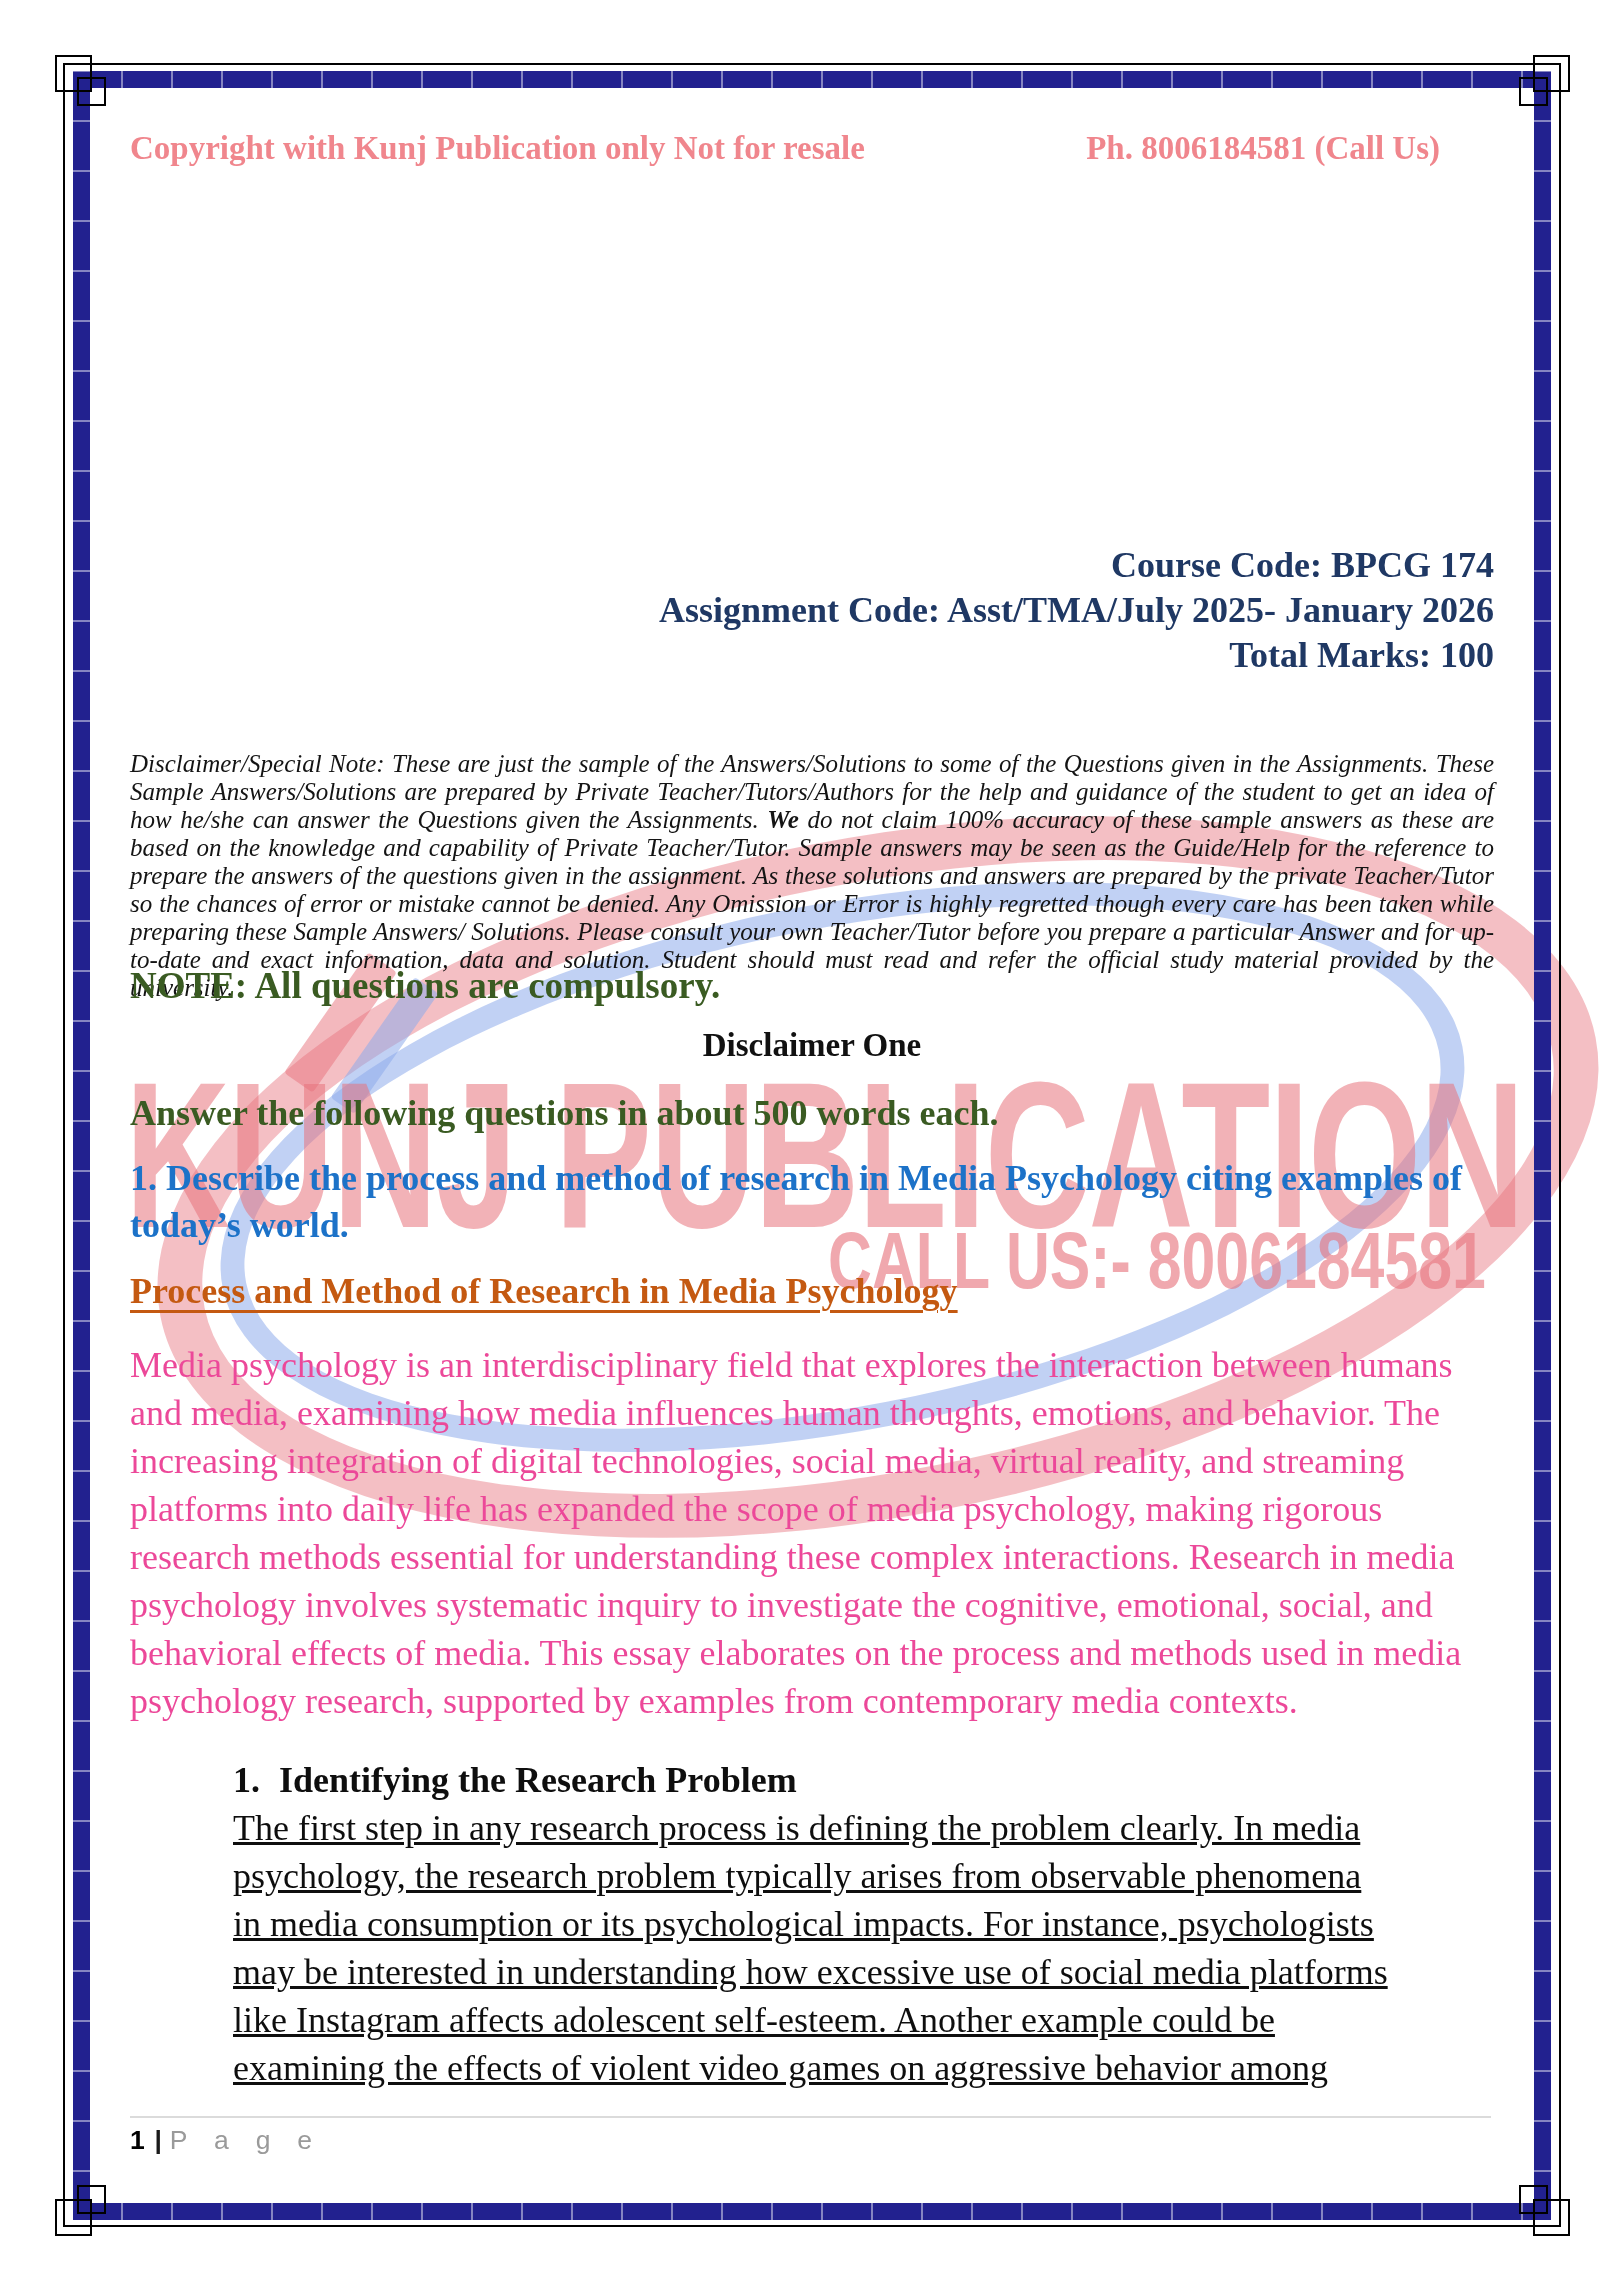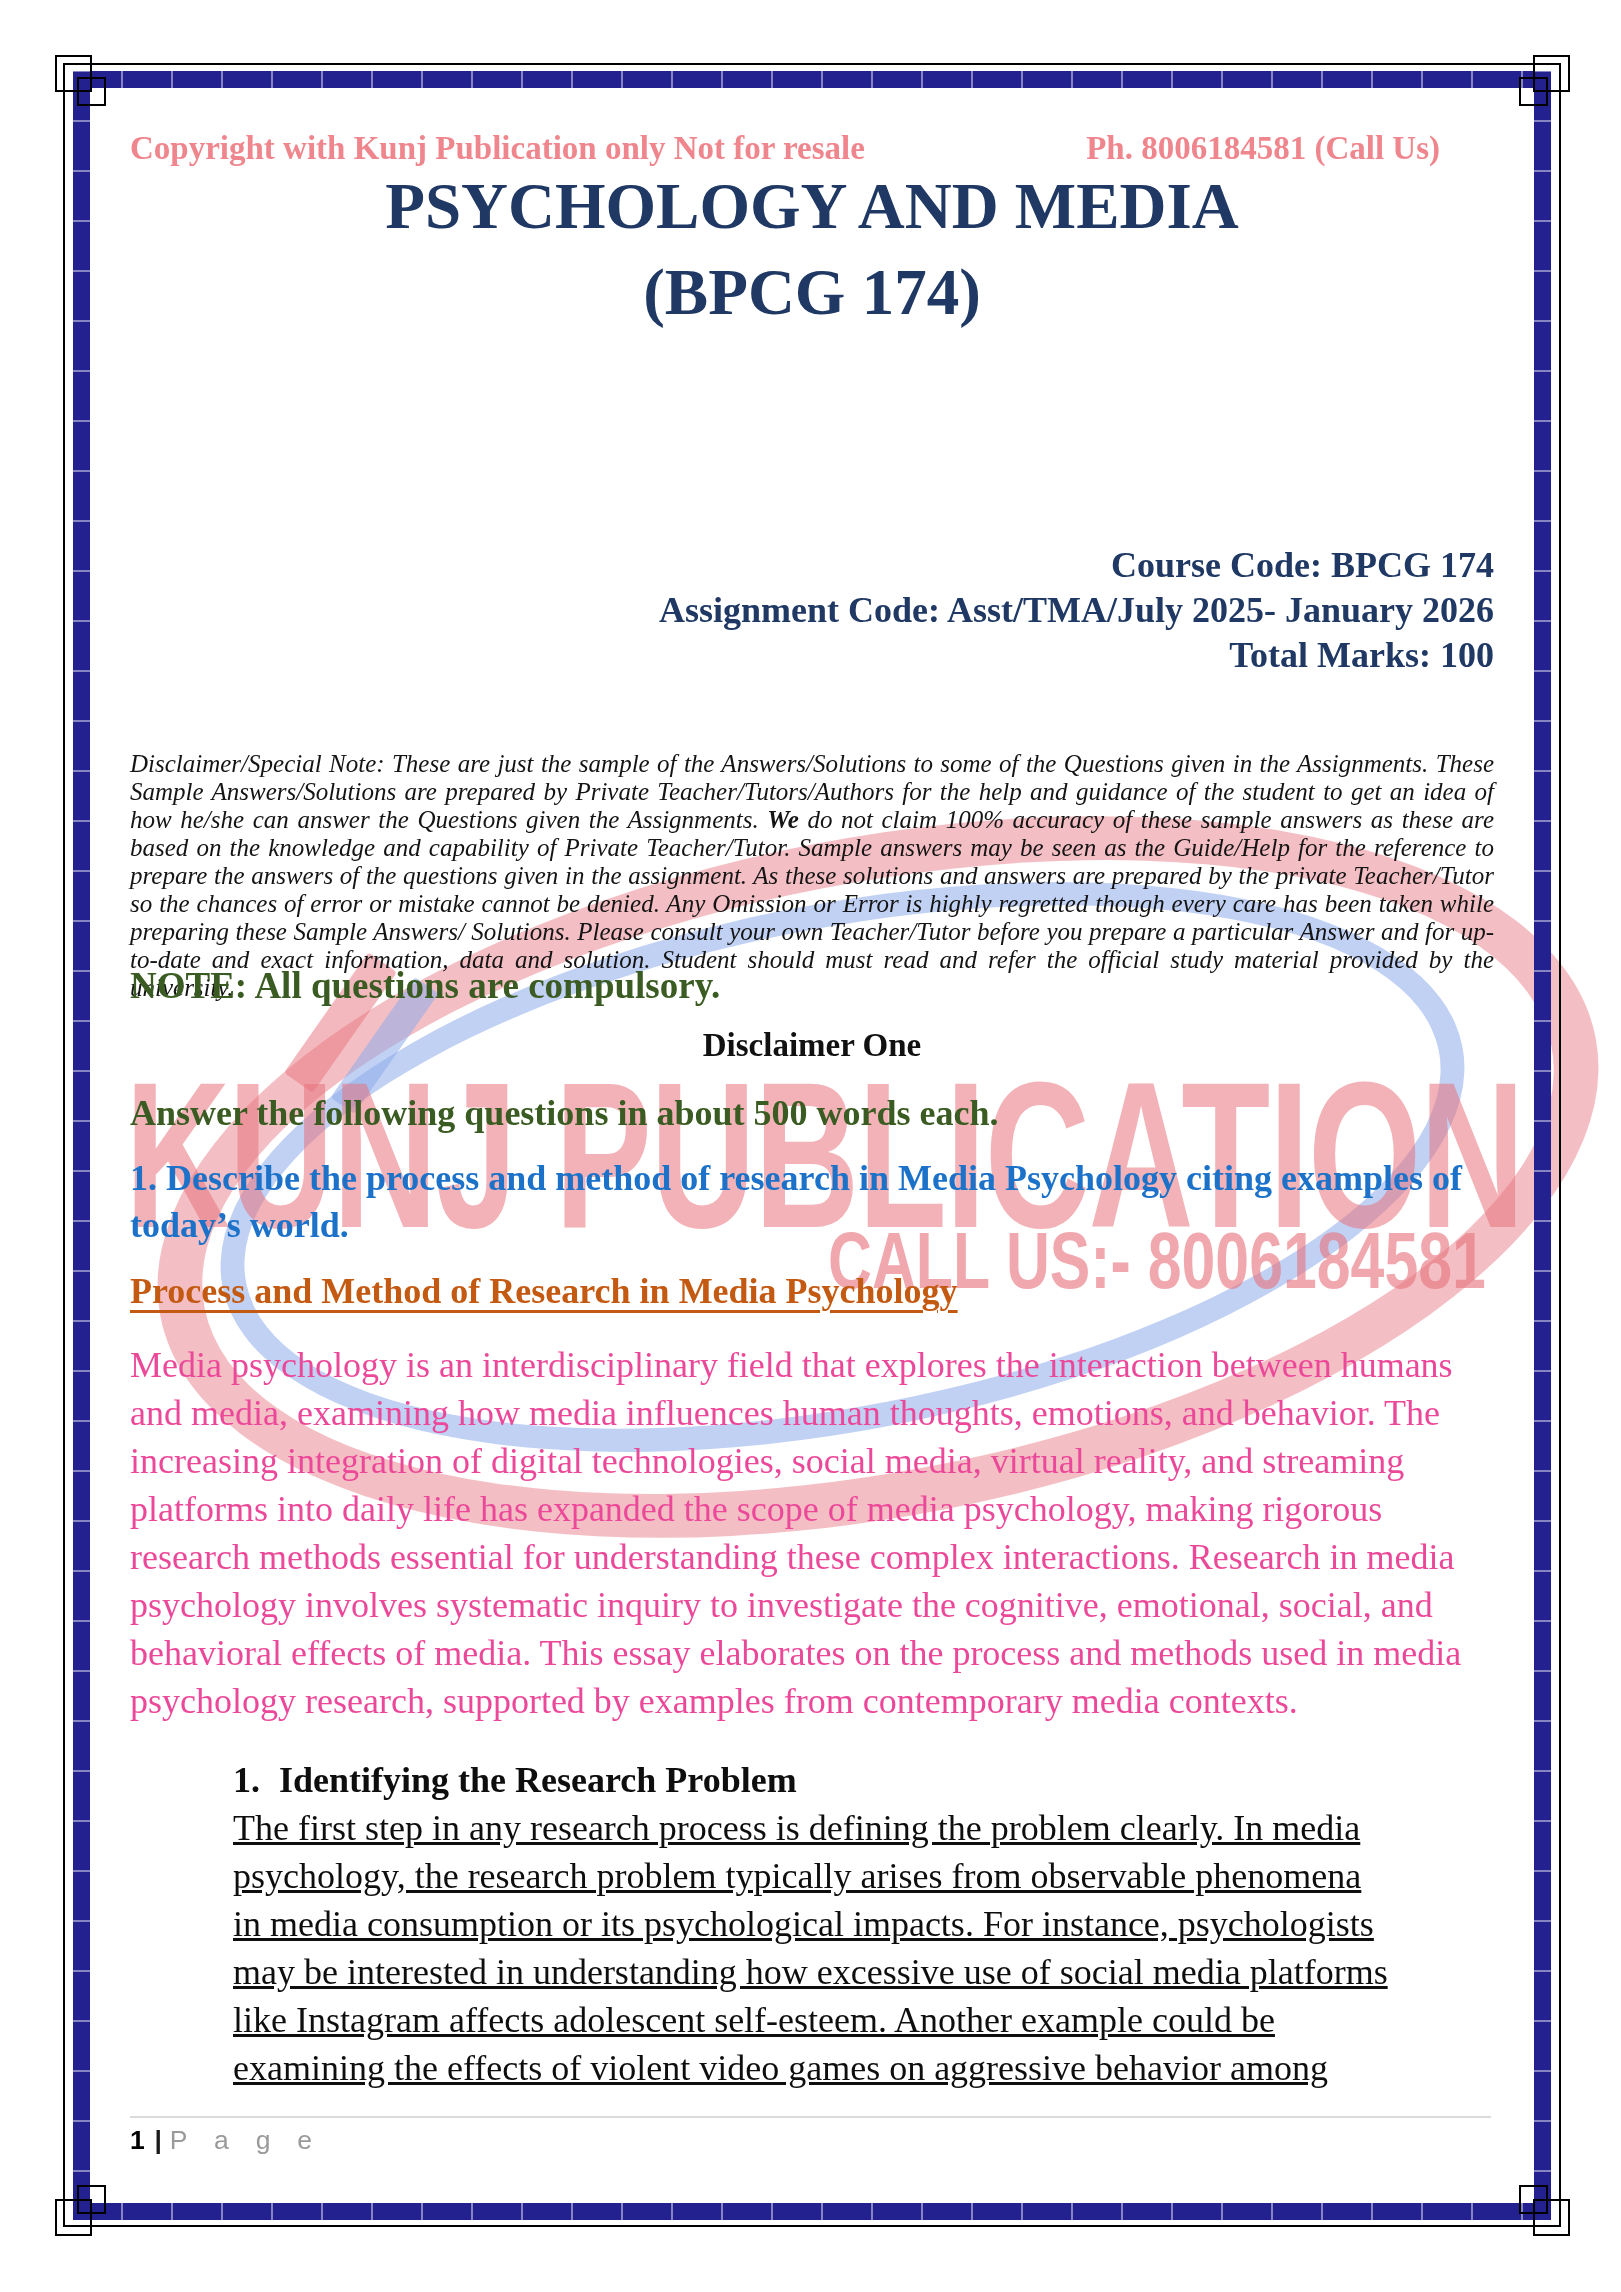--- a/index.html
+++ b/index.html
@@ -88,24 +88,20 @@
     <div class="wm-call">CALL US:- 8006184581</div>
   </div>
 
   <div class="content">
 
     <div class="copyright-row">
       <span>Copyright with Kunj Publication only Not for resale</span>
       <span>Ph. 8006184581 (Call Us)</span>
     </div>
 
-    <div class="doc-title">
-      <div>PSYCHOLOGY AND MEDIA</div>
-      <div>(BPCG 174)</div>
-    </div>
 
     <div class="meta-block">
       <div>Course Code: BPCG 174</div>
       <div>Assignment Code: Asst/TMA/July 2025- January 2026</div>
       <div>Total Marks: 100</div>
     </div>
 
     <div class="disclaimer"><span>Disclaimer/Special Note: These are just the sample of the Answers/Solutions to some of the Questions given in the Assignments. These Sample Answers/Solutions are prepared by Private Teacher/Tutors/Authors for the help and guidance of the student to get an idea of how he/she can answer the Questions given the Assignments. </span><b>We</b><span> do not claim 100% accuracy of these sample answers as these are based on the knowledge and capability of Private Teacher/Tutor. Sample answers may be seen as the Guide/Help for the reference to prepare the answers of the questions given in the assignment. As these solutions and answers are prepared by the private Teacher/Tutor so the chances of error or mistake cannot be denied. Any Omission or Error is highly regretted though every care has been taken while preparing these Sample Answers/ Solutions. Please consult your own Teacher/Tutor before you prepare a particular Answer and for up-to-date and exact information, data and solution. Student should must read and refer the official study material provided by the university.</span></div>
 
     <div class="note-line">NOTE: All questions are compulsory.</div>

